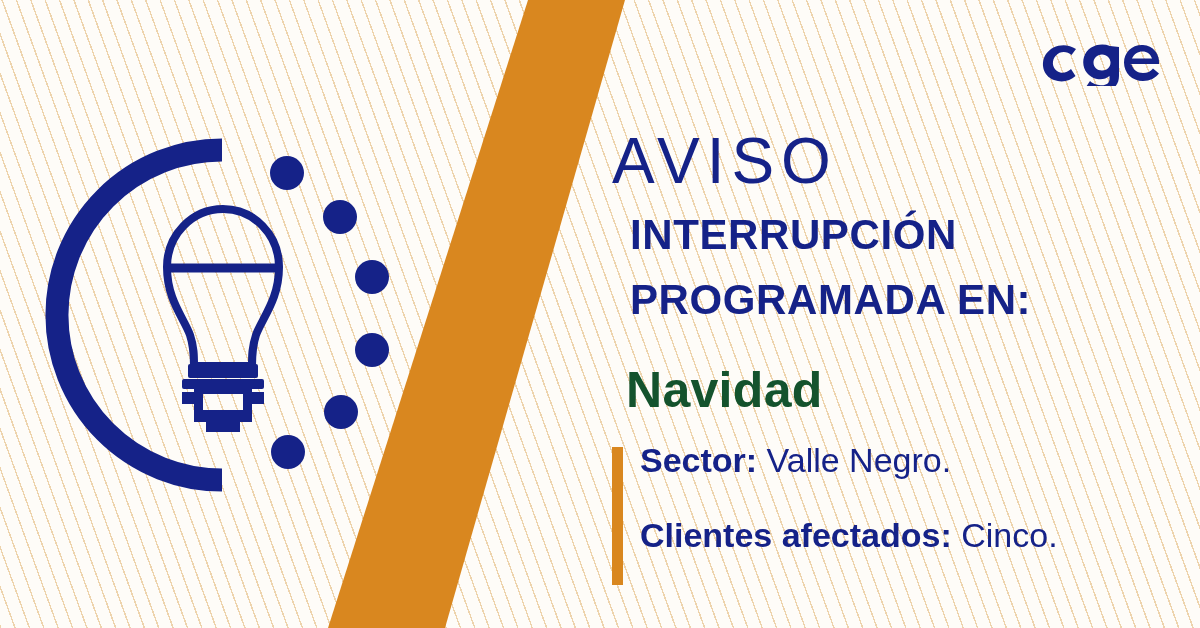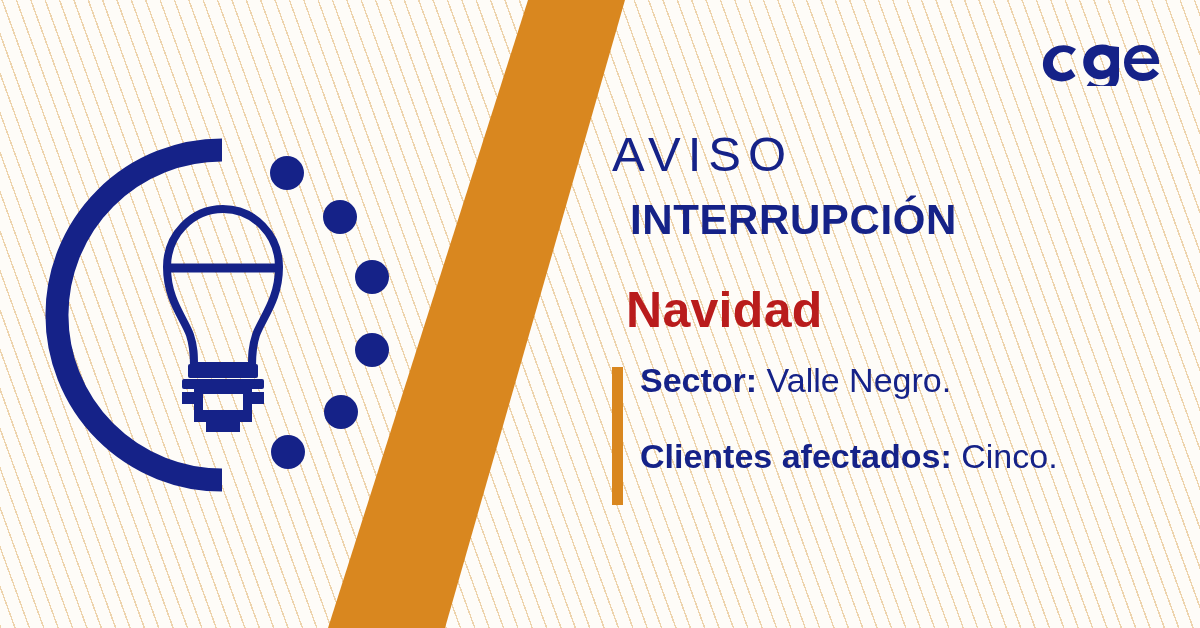--- a/index.html
+++ b/index.html
@@ -61,40 +61,40 @@
 
   
   .content {
     position: absolute;
     left: 612px;
     top: 130px;
     width: 570px;
     z-index: 4;
   }
   .aviso {
-    font-size: 49px;
+    font-size: 64px;
     line-height: 0.98;
     font-weight: 300;
     letter-spacing: 7px;
     color: #152288;
     margin: 0 0 4px 0;
     font-stretch: condensed;
   }
   .headline {
     font-size: 42px;
     line-height: 1.12;
     font-weight: 700;
     letter-spacing: 0.6px;
     color: #152288;
     margin: 18px;
   }
   .place {
     font-size: 50px;
     font-weight: 700;
-    color: #b91c1c;
+    color: #14532d;
     letter-spacing: 0.3px;
     margin: 42px 0 0 14px;
     line-height: 1;
   }
 
   .details {
     position: relative;
     margin: 28px 0 0 0;
     padding-left: 28px;
   }
@@ -212,20 +212,21 @@
                C 195 78 186 71 183 61 Z
                M 184 49
                C 188 40 196 35 205 35
                C 214 35 221 40 224 49 Z"></path>
     </g>
   </svg>
 
   <div class="content">
     <div class="aviso">AVISO</div>
     <div class="headline">INTERRUPCIÓN</div>
+    <div class="headline">PROGRAMADA EN:</div>
 
     <div class="place">Navidad</div>
 
     <div class="details">
       <div class="details-bar"></div>
 
       <div class="detail-line">
         <span class="detail-label">Sector:</span>
         <span class="detail-value">Valle Negro.</span>
       </div>

